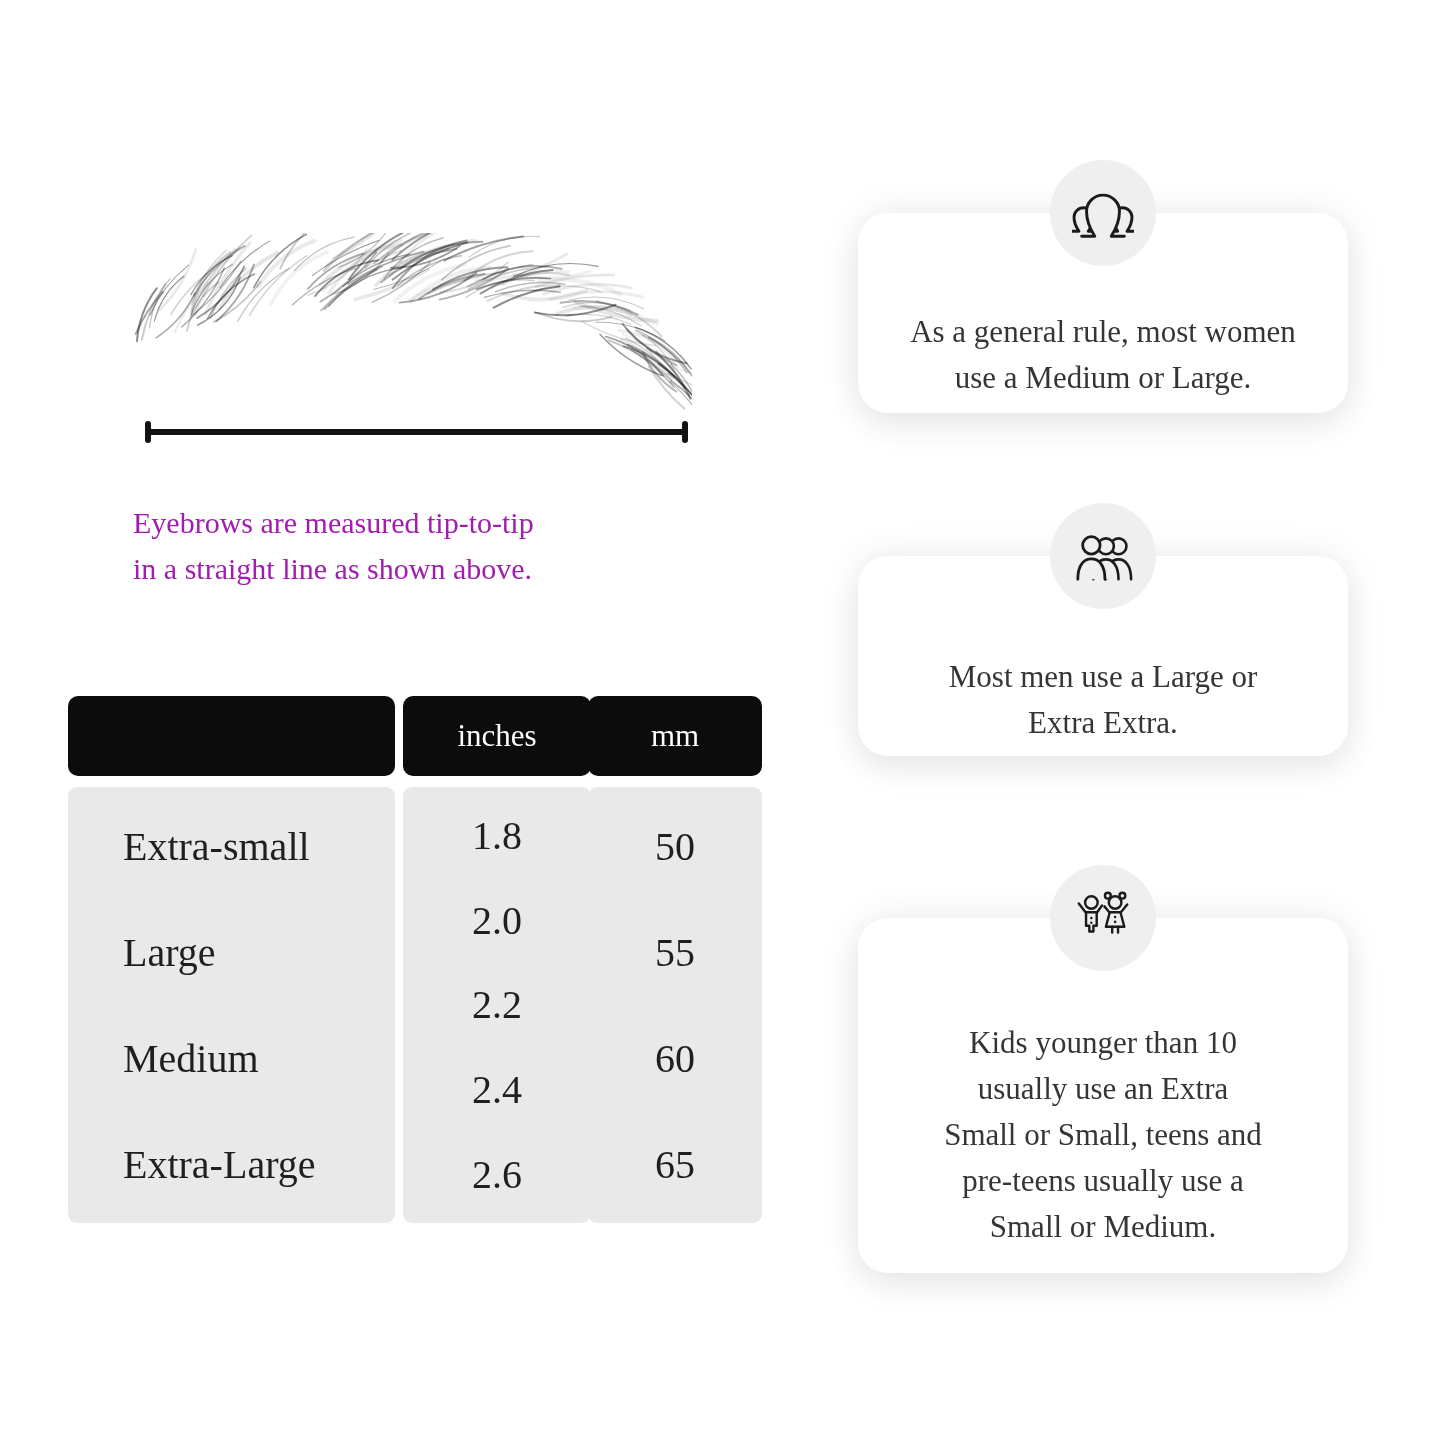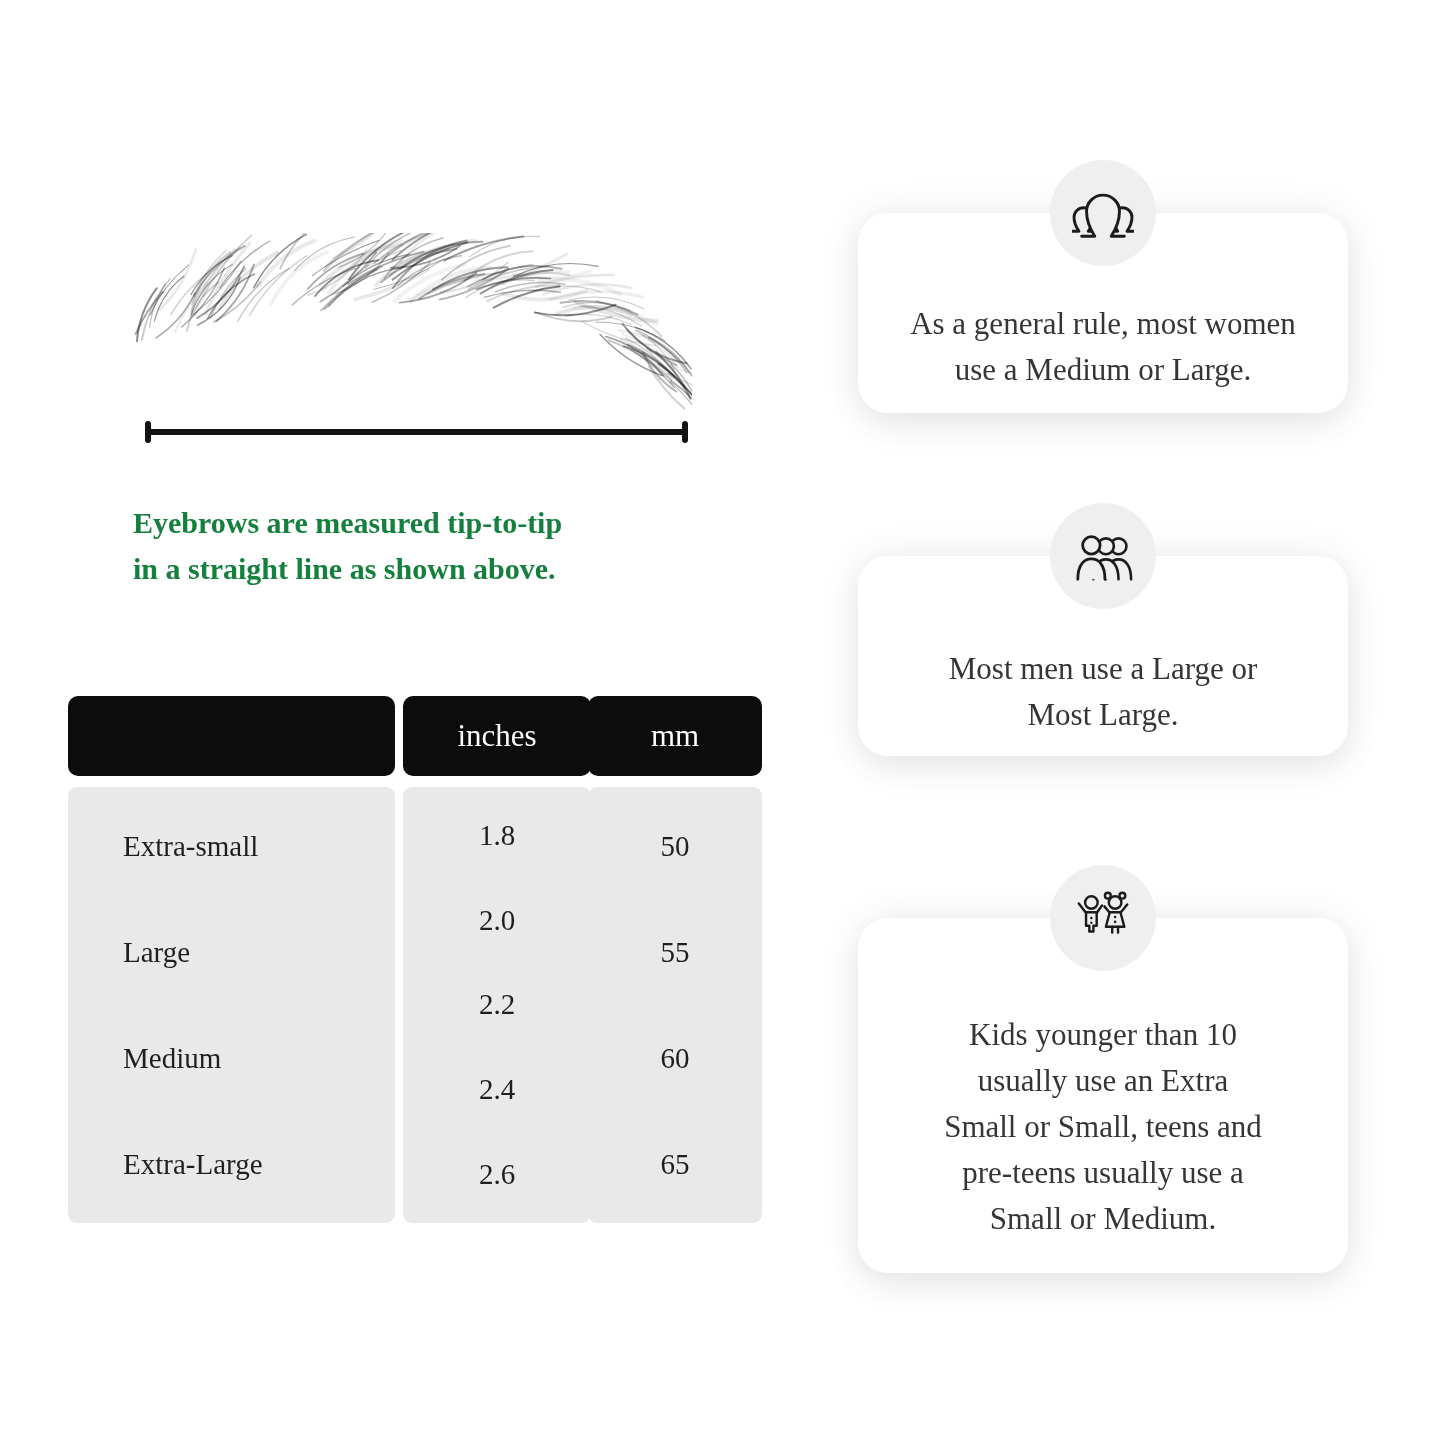--- a/index.html
+++ b/index.html
@@ -11,50 +11,50 @@
 
   
   .brow-svg{position:absolute;left:112px;top:233px;width:580px;height:178px;}
   .measure{position:absolute;left:145px;top:421px;width:543px;height:22px;}
   .measure .bar{position:absolute;left:2px;right:2px;top:8px;height:6px;background:#121212;border-radius:2px;}
   .measure .cap{position:absolute;top:0;width:6px;height:22px;background:#121212;border-radius:3px;}
   .measure .cap.l{left:0;}
   .measure .cap.r{right:0;}
   .caption{
     position:absolute;left:133px;top:500px;width:640px;margin:0;
-    font-size:30px;line-height:46px;color:#15803d;text-align:left;font-weight:bold;
+    font-size:30px;line-height:46px;color:#a21caf;text-align:left;
   }
 
   
   .hcell{
     position:absolute;top:696px;height:80px;background:#0c0c0c;border-radius:10px;
     display:flex;align-items:center;justify-content:center;
     color:#fdfdfd;font-size:31px;
   }
   .bcol{
     position:absolute;top:787px;height:436px;background:#e9e9e9;border-radius:9px;
     display:flex;flex-direction:column;padding:6px 0;box-sizing:border-box;
   }
   .col-name{left:68px;width:327px;}
   .col-in{left:403px;width:188px;}
   .col-mm{left:588px;width:174px;}
   .trow{flex:1;display:flex;align-items:center;justify-content:center;
-    font-size:29px;color:#1f1f1f;}
+    font-size:40px;color:#1f1f1f;}
   .bcol.col-name .trow{justify-content:flex-start;padding-left:55px;}
 
   
   .card{
     position:absolute;left:858px;width:490px;background:#ffffff;border-radius:30px;
     box-shadow:0 0 38px rgba(0,0,0,0.085), 0 16px 34px rgba(0,0,0,0.05);
     box-sizing:border-box;text-align:center;
   }
   .card1{top:213px;height:200px;padding-top:84px;}
   .card2{top:556px;height:200px;padding-top:86px;}
   .card3{top:918px;height:355px;padding-top:90px;}
-  .card p{margin:4px;font-size:31px;line-height:46px;color:#353535;}
+  .card p{margin:12px;font-size:31px;line-height:46px;color:#353535;}
   .icon-circle{
     position:absolute;left:50%;top:-53px;transform:translateX(-50%);
     width:106px;height:106px;border-radius:50%;background:#efefef;
     display:flex;align-items:center;justify-content:center;
   }
   .icon-circle svg{display:block;}
   .ic-stroke{fill:none;stroke:#1b1b1b;stroke-width:3;stroke-linecap:round;stroke-linejoin:round;}
   .ic-fill{fill:#efefef;stroke:none;}
   .ic-dot{fill:#1b1b1b;stroke:none;}
 </style>
@@ -279,21 +279,21 @@
         <path class="ic-stroke" style="stroke-width:2.7" d="M -13,24 C -13,10 -7,3.5 0,3.5 C 7,3.5 13,10 13,24"></path>
       </g>
       <g transform="translate(-12,0)">
         <path class="ic-fill" d="M -14,24 C -14,9 -7.5,3 0,3 C 7.5,3 14,9 14,24 Z"></path>
         <circle class="ic-stroke" style="fill:#efefef;stroke-width:2.9" cx="0" cy="-11" r="9"></circle>
         <path class="ic-stroke" style="stroke-width:2.9" d="M -14,24 C -14,9 -7.5,3 0,3 C 7.5,3 14,9 14,24"></path>
       </g>
     </svg>
   </div>
   <p class="preline">Most men use a Large or
-Most Large.</p>
+Extra Extra.</p>
 </article>
 
 <article class="card card3">
   <div class="icon-circle">
     <svg width="62" height="62" viewBox="-32 -32 64 64">
 
       <g class="ic-stroke" style="stroke-width:2.5">
         <circle cx="-12" cy="-16" r="6.5" style="fill:#efefef"></circle>
         <path d="M -18,-6 L -25,-15"></path>
         <path d="M -6,-6 L -1,-13"></path>

